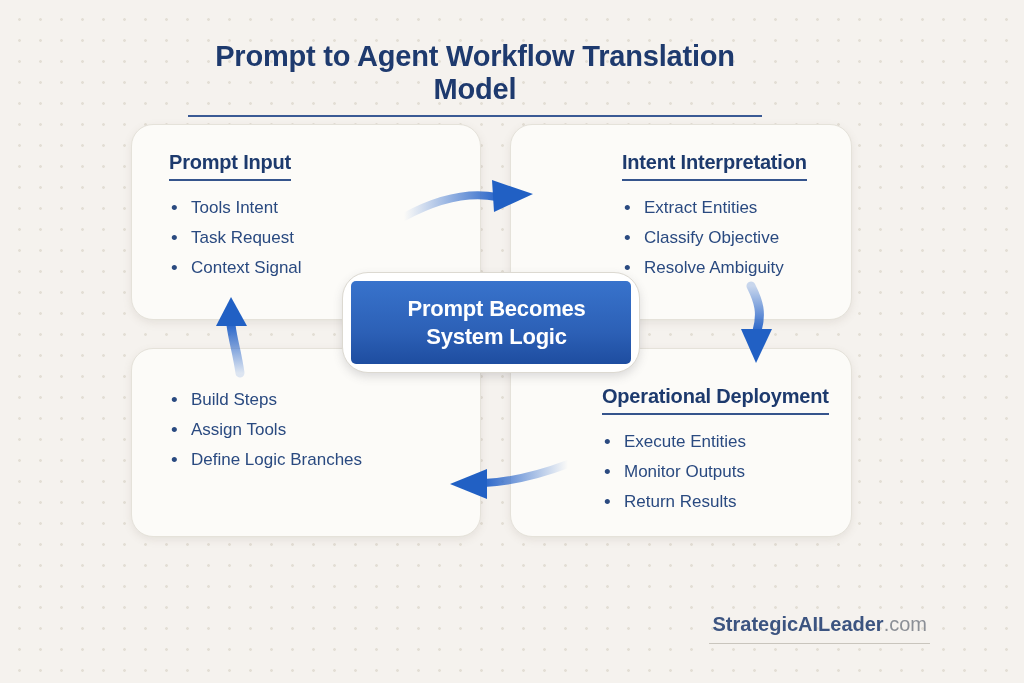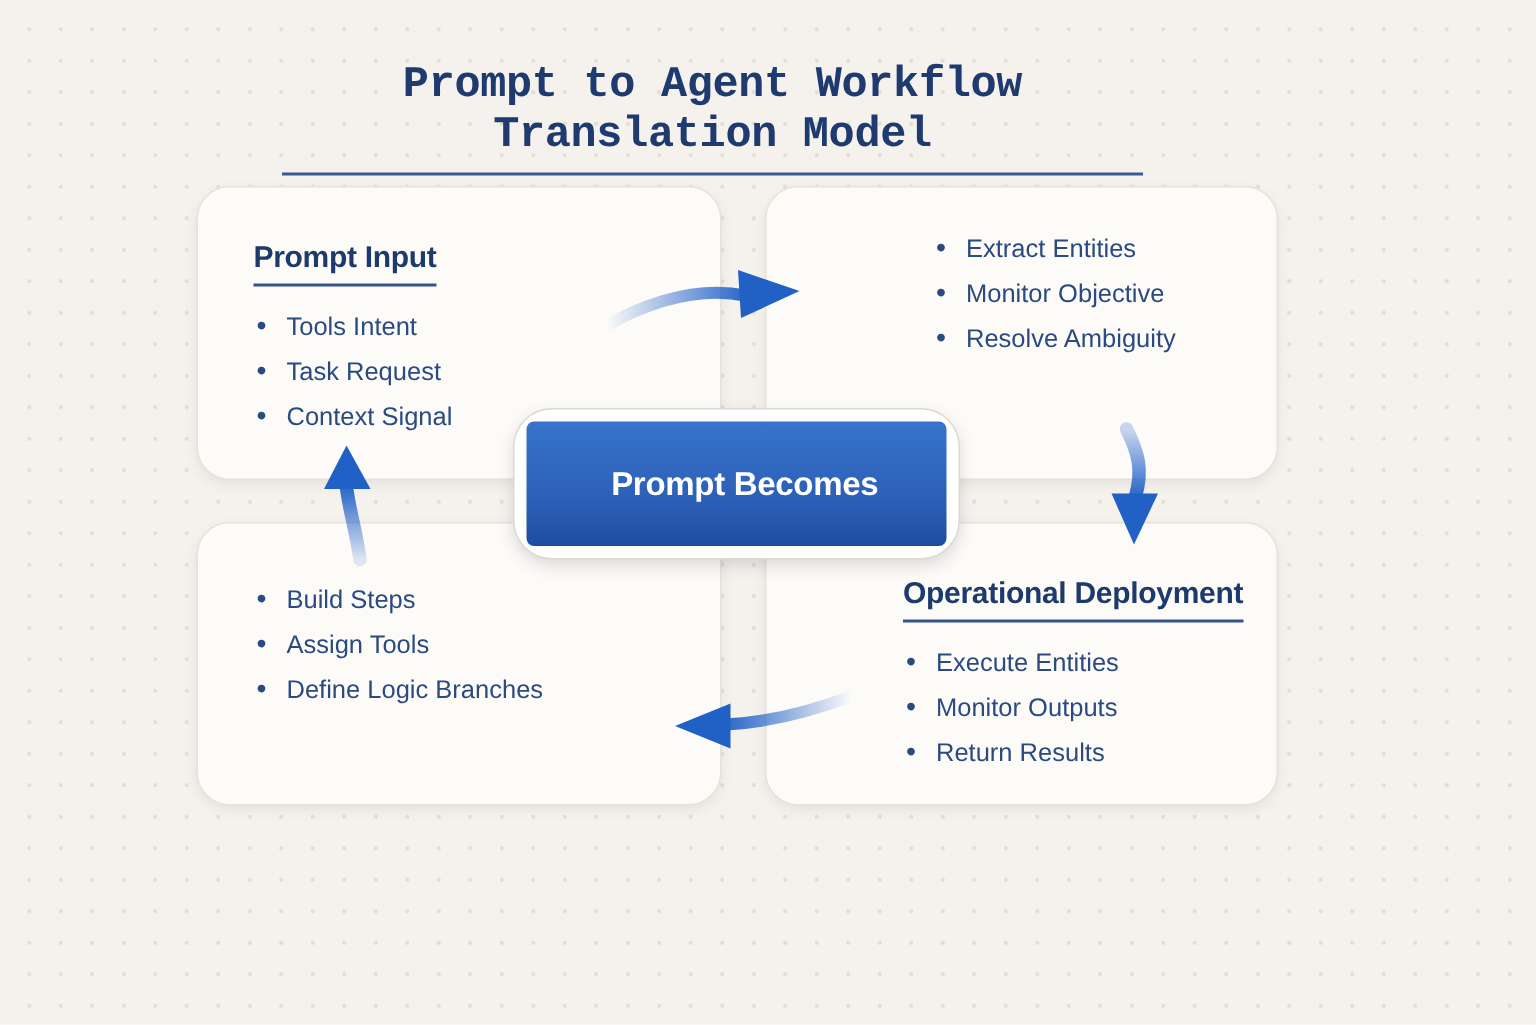--- a/index.html
+++ b/index.html
@@ -27,30 +27,29 @@
   }
   .title-wrap{
     position:absolute;left:188px;top:40px;width:574px;text-align:center;
   }
   .title{
     display:inline-block;
     font-size:29px;font-weight:bold;color:var(--navy);
     letter-spacing:-0.2px;
     padding-bottom:9px;
     border-bottom:2.5px solid #3a5a94;
-    font-family:Liberation Mono, monospace;
   }
   .card{
     position:absolute;
     background:var(--card-bg);
     border:1px solid var(--card-border);
     border-radius:22px;
     box-shadow:0 3px 8px rgba(120,110,90,0.12);
   }
-  .card-tl{left:131px;top:124px;width:350px;height:196px;padding:36px 0 0 37px;}
+  .card-tl{left:131px;top:124px;width:350px;height:196px;padding:26px 0 0 37px;}
   .card-tr{left:510px;top:124px;width:342px;height:196px;padding:26px 0 0 111px;}
   .card-bl{left:131px;top:348px;width:350px;height:189px;padding:36px 0 0 37px;}
   .card-br{left:510px;top:348px;width:342px;height:189px;padding:36px 0 0 91px;}
   .card h2{
     display:inline-block;
     font-size:20px;font-weight:bold;color:#1d3a6d;
     padding-bottom:5px;margin-bottom:12px;
     border-bottom:2px solid #35548c;
     letter-spacing:-0.2px;
   }
@@ -111,28 +110,29 @@
           <span>Task Request</span>
         </li>
       <li>
           <span class="dot">•</span>
           <span>Context Signal</span>
         </li>
     </ul>
   </div>
 
   <div class="card card-tr">
+    <h2>Intent Interpretation</h2>
     <ul class="bullets">
       <li>
           <span class="dot">•</span>
           <span>Extract Entities</span>
         </li>
       <li>
           <span class="dot">•</span>
-          <span>Monitor Objective</span>
+          <span>Classify Objective</span>
         </li>
       <li>
           <span class="dot">•</span>
           <span>Resolve Ambiguity</span>
         </li>
     </ul>
   </div>
 
   <div class="card card-bl">
     <ul class="bullets">
@@ -206,17 +206,21 @@
 
     <g>
       <path d="M 240 373 C 237 352 233 341 231 325" fill="none" stroke="url(#gradUp)" stroke-width="9" stroke-linecap="round"></path>
       <polygon points="216,326 247,326 231,297" fill="#2160c4"></polygon>
     </g>
   </svg>
 
   <div class="center-box">
     <div class="center-inner">
       <div>Prompt Becomes</div>
+      <div>System Logic</div>
     </div>
   </div>
 
+  <div class="footer">
+    <span class="brand">StrategicAILeader</span><span class="suffix">.com</span>
+  </div>
 
 </div>
 
 </body></html>

